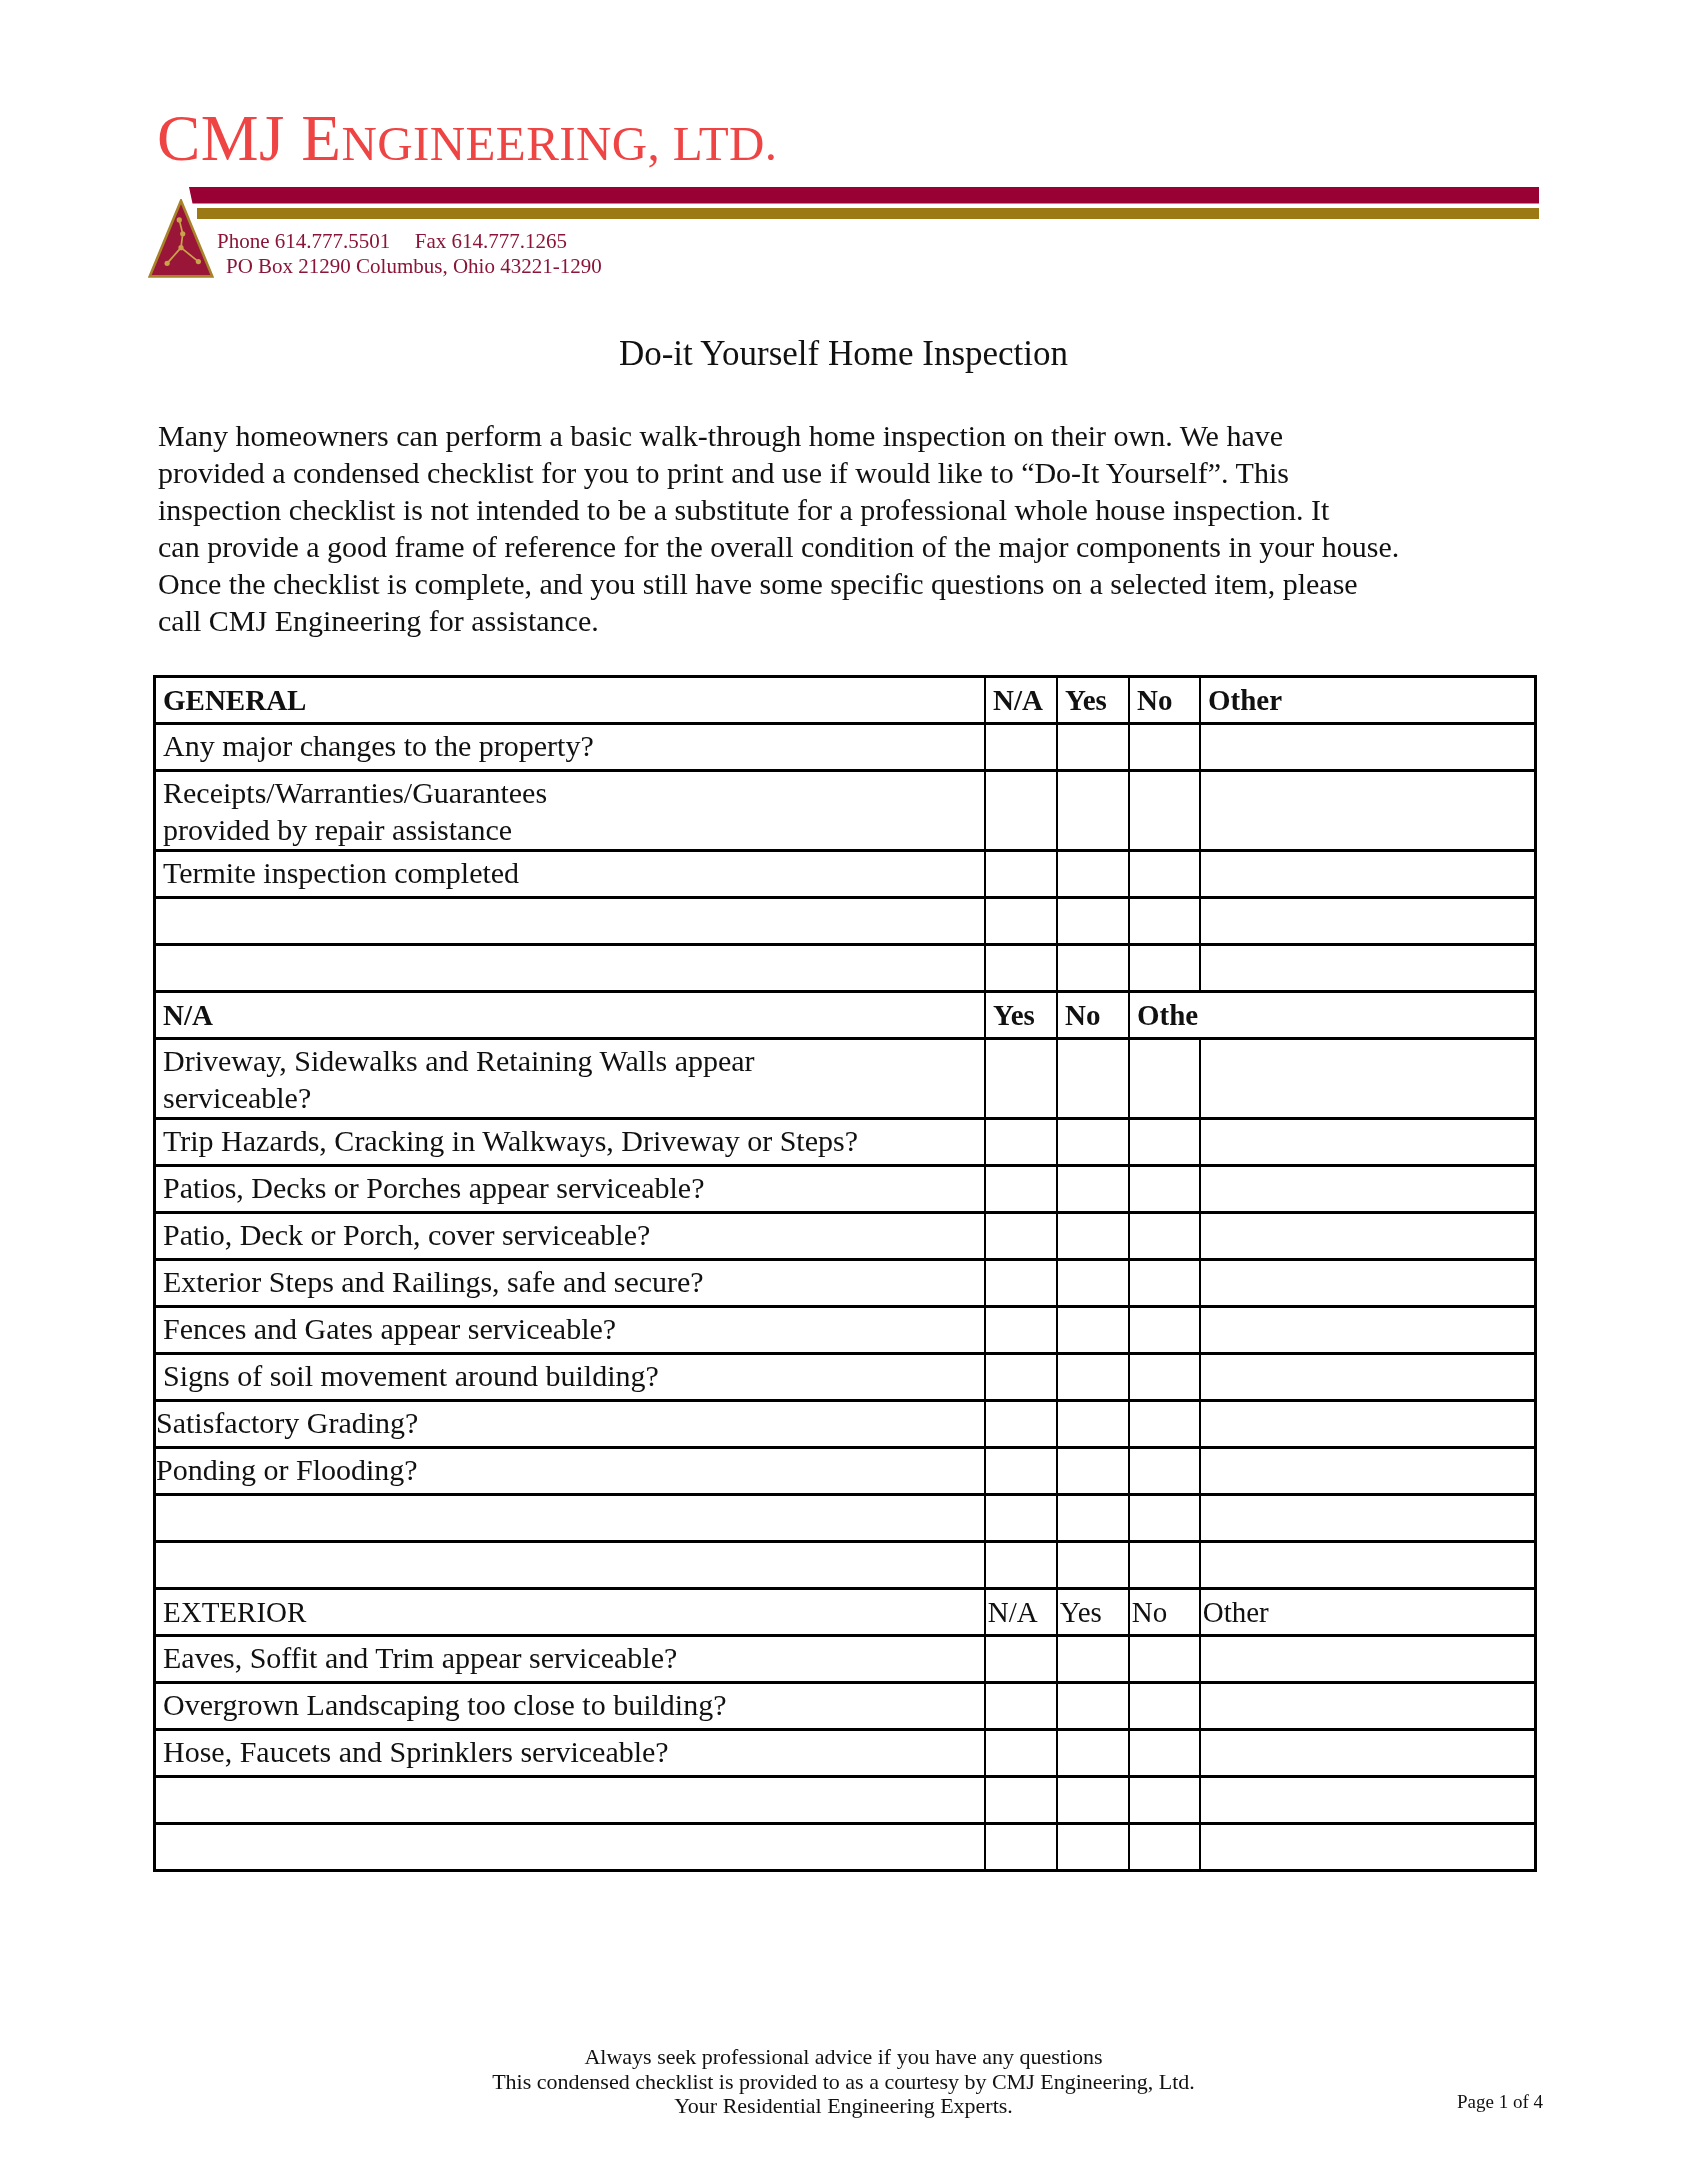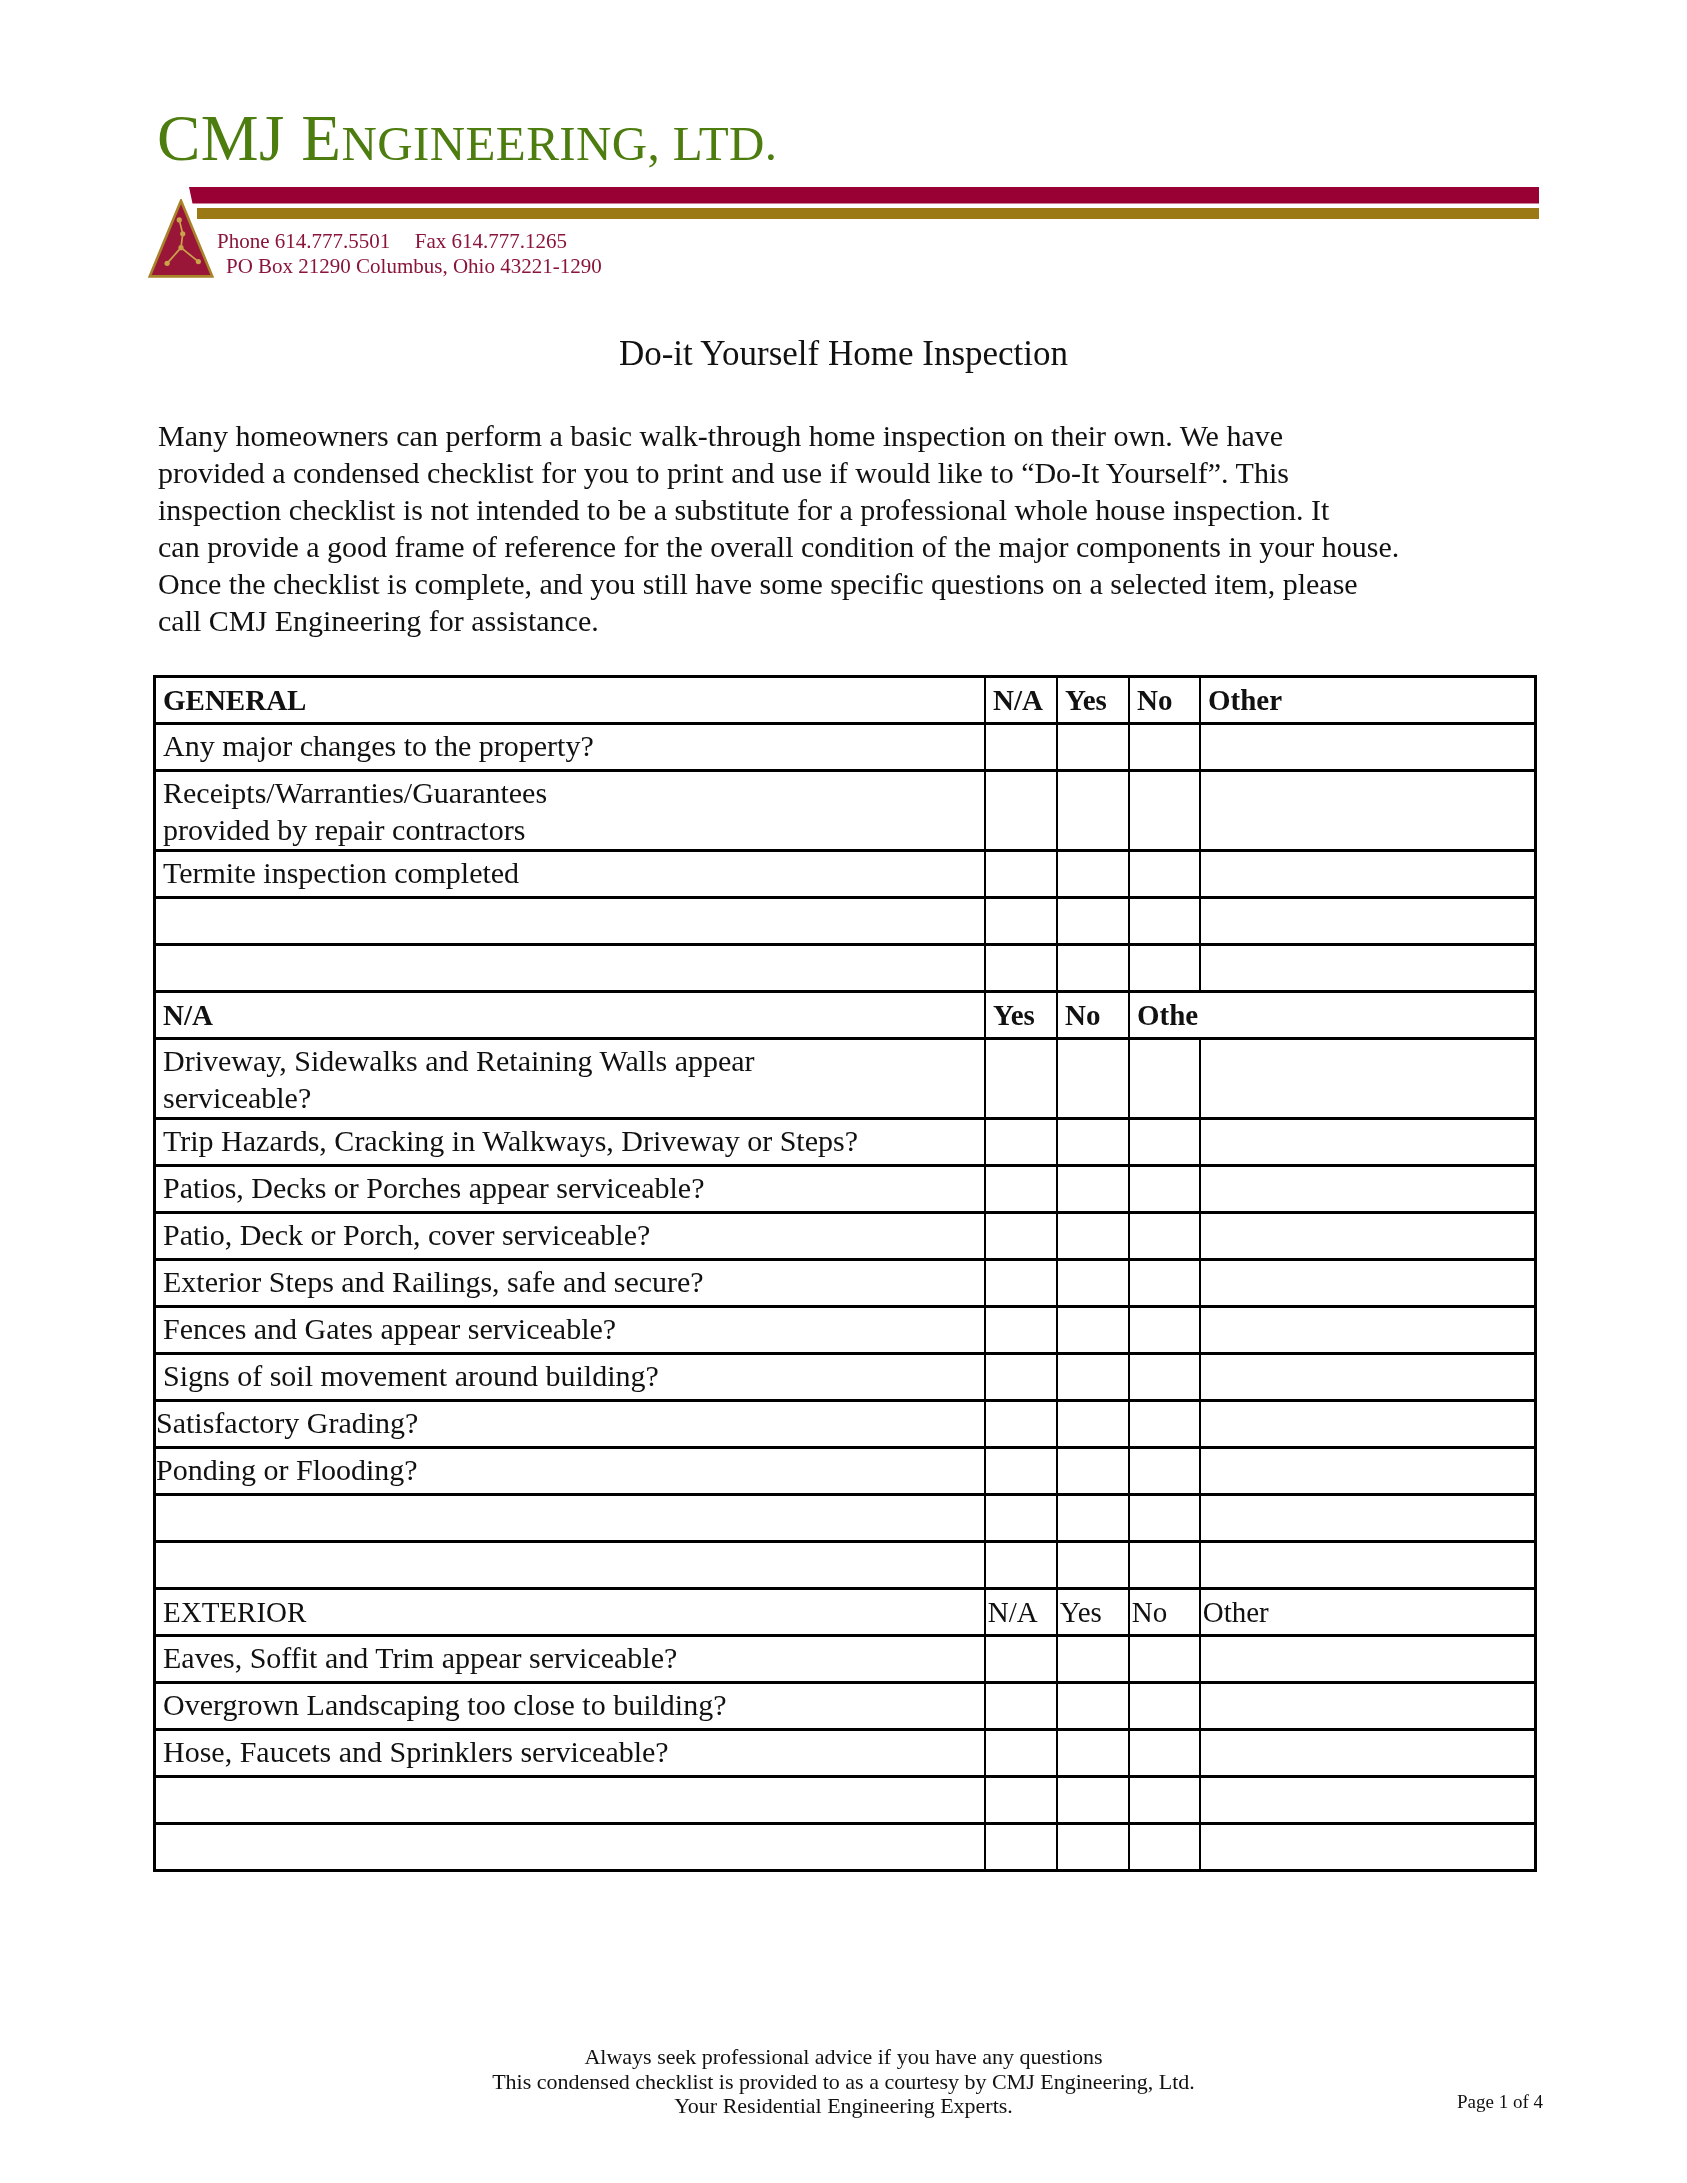--- a/index.html
+++ b/index.html
@@ -1,19 +1,19 @@
 <!DOCTYPE html>
 <html style="font-size:14px"><head>
 <meta charset="utf-8">
 <style>
   html, body { margin: 0; padding: 0; background: #ffffff; }
   body { width: 1687px; height: 2184px; position: relative; overflow: hidden; font-family: "Liberation Serif", "DejaVu Serif", serif; color: #111; }
 
   
-  .brand { position: absolute; left: 157px; top: 103px; color: #4d7c0f; font-family: "Liberation Serif", serif; white-space: nowrap; letter-spacing: 0.4px; }
+  .brand { position: absolute; left: 157px; top: 103px; color: #ef4444; font-family: "Liberation Serif", serif; white-space: nowrap; letter-spacing: 0.4px; }
   .brand .big { font-size: 65px; line-height: 70px; }
   .brand .small { font-size: 49px; }
   .bar-red { position: absolute; left: 189px; top: 187px; width: 1350px; height: 16.6px; background: #990033; clip-path: polygon(0 0, 100% 0, 100% 100%, 3.5px 100%); }
   .bar-gold { position: absolute; left: 197px; top: 208px; width: 1342px; height: 11.4px; background: #9b7a16; }
   .logo { position: absolute; left: 148px; top: 199px; width: 66px; height: 80px; }
   .contact { position: absolute; color: #8a1538; font-family: "Liberation Serif", serif; font-size: 21px; white-space: nowrap; }
   .contact.l1 { left: 217px; top: 229px; }
   .contact.l2 { left: 226px; top: 254px; }
   .contact .gap { display: inline-block; width: 24.5px; }
 
@@ -83,21 +83,21 @@
       <div class="cell col-other">Other</div>
     </div>
     <div class="row">
       <div class="cell q">Any major changes to the property?</div>
       <div class="cell"></div>
       <div class="cell"></div>
       <div class="cell"></div>
       <div class="cell"></div>
     </div>
     <div class="row tall">
-      <div class="cell q" style="width: 489px;">Receipts/Warranties/Guarantees provided by  repair contractors</div>
+      <div class="cell q" style="width: 489px;">Receipts/Warranties/Guarantees provided by  repair assistance</div>
       <div class="cell"></div>
       <div class="cell"></div>
       <div class="cell"></div>
       <div class="cell"></div>
     </div>
     <div class="row">
       <div class="cell q">Termite inspection completed</div>
       <div class="cell"></div>
       <div class="cell"></div>
       <div class="cell"></div>

